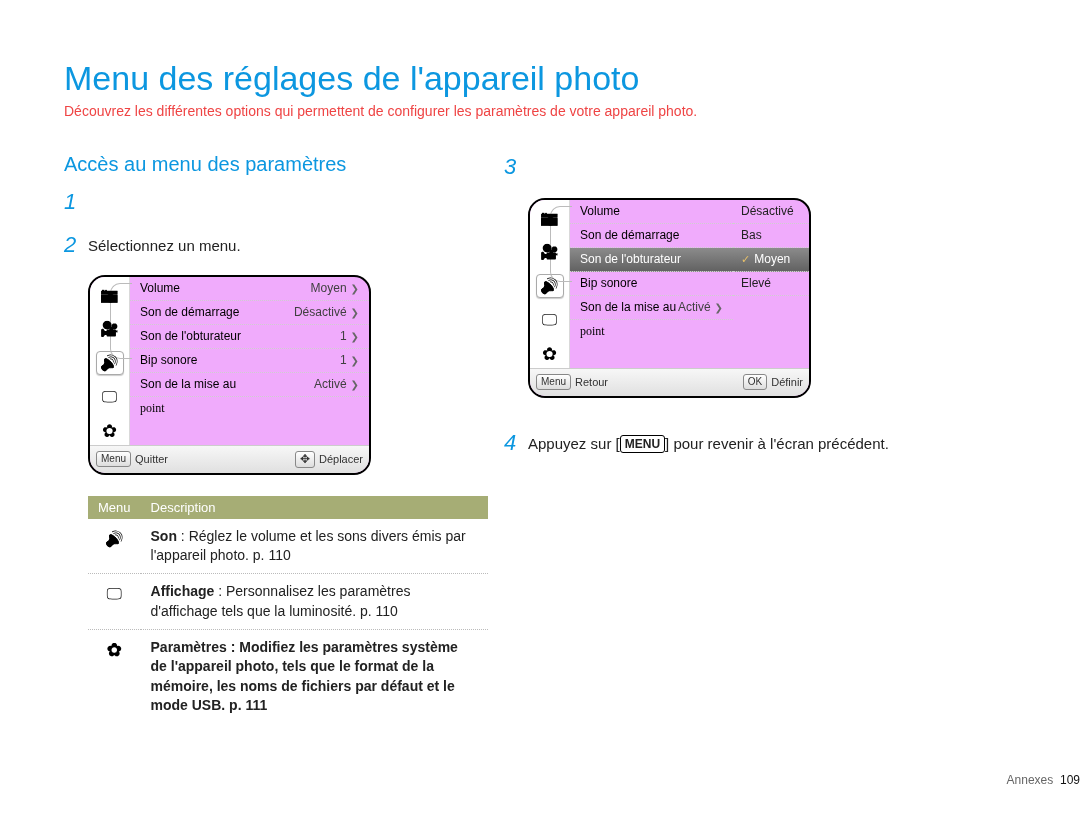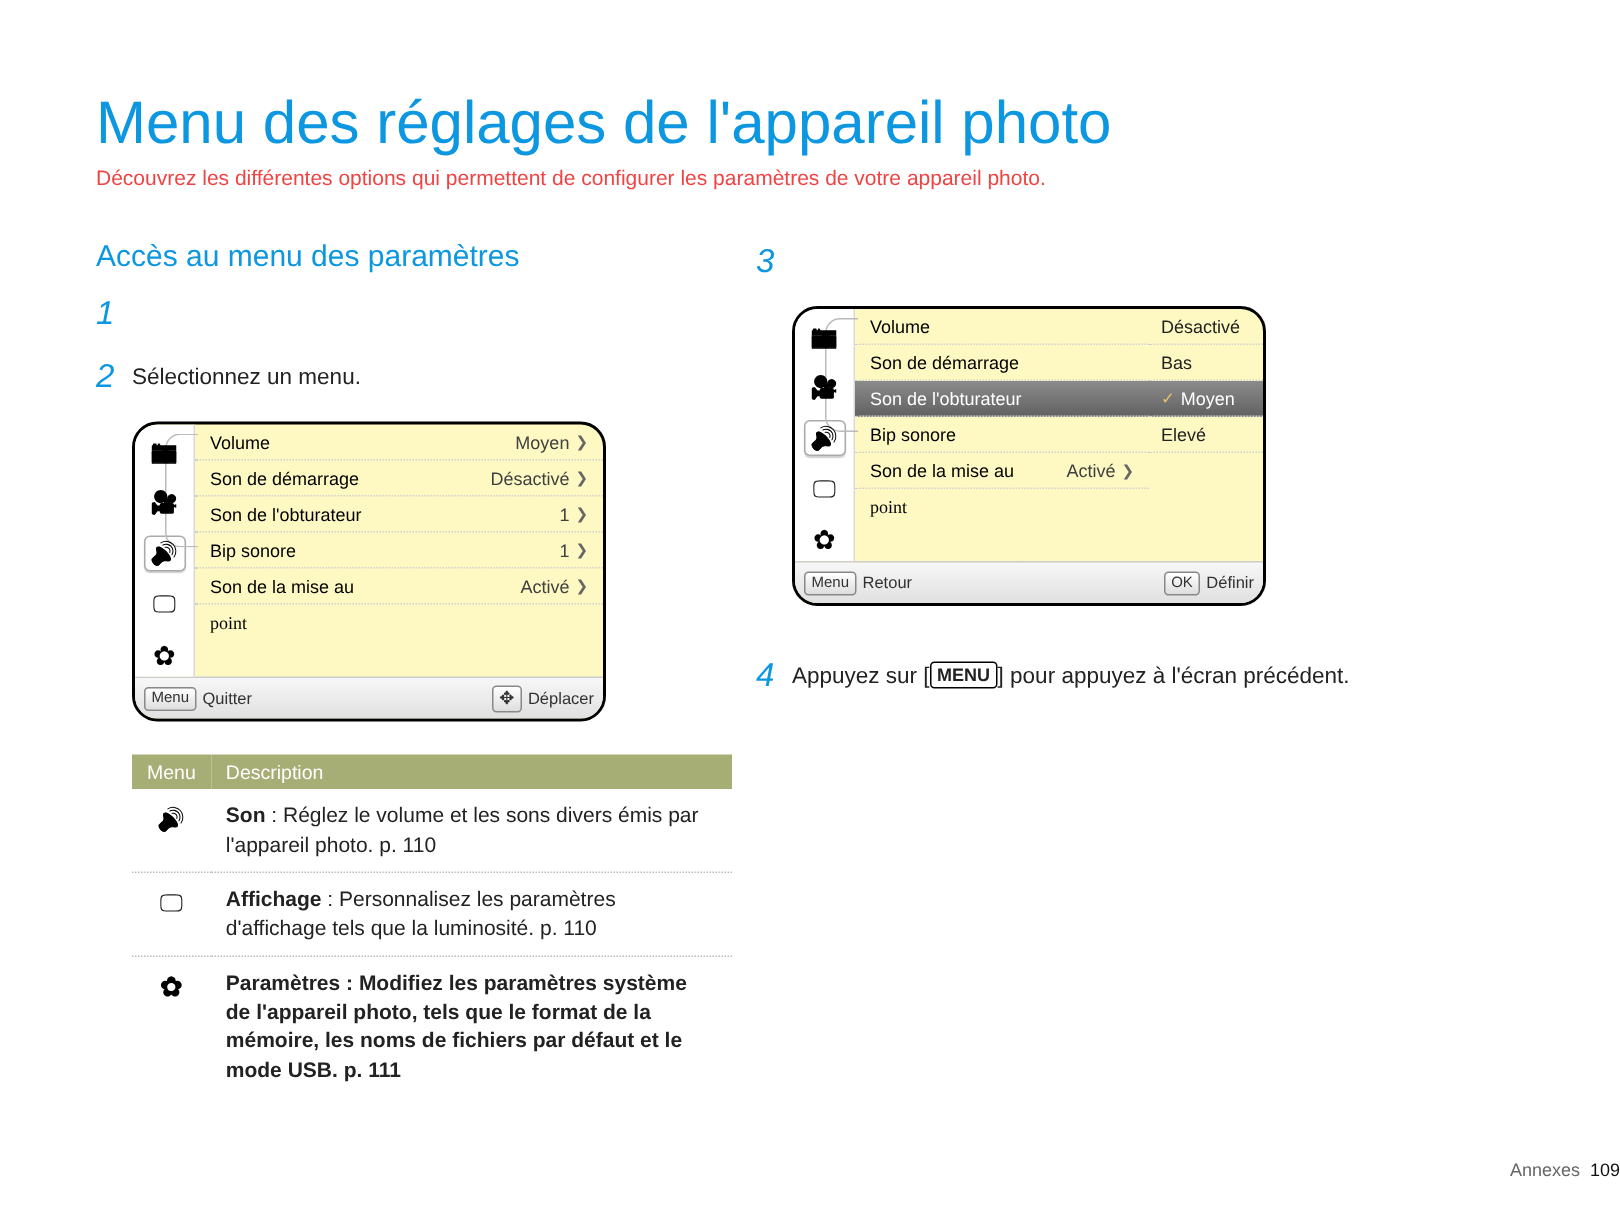--- a/index.html
+++ b/index.html
@@ -8,21 +8,21 @@
     height: 815px;
     background: #fff;
     font-family: Arial, Helvetica, sans-serif;
     color: #222;
     font-size: 15px;
     padding: 60px 60px 0 64px;
     position: relative;
   }
   h1 {
     color: #0c97e0;
-    font-size: 40px;
+    font-size: 34px;
     font-weight: 400;
     line-height: 1.1;
   }
   .intro {
     margin-top: 6px;
     font-size: 14px;
     color: #ef4444;
   }
   h2 {
     color: #0c97e0;
@@ -56,25 +56,25 @@
     border-radius: 3px;
     padding: 0 4px;
     font-size: 12px;
     font-weight: 700;
     line-height: 16px;
     vertical-align: 1px;
   }
 
   
   .screen {
-    width: 316px;
+    width: 283px;
     border: 2px solid #000;
     border-radius: 17px;
     margin-left: 24px;
-    background: #fef9c3;
+    background: #f0abfc;
     overflow: hidden;
   }
   .screen-body {
     display: flex;
     height: 168px;
   }
   .screen-footer {
     height: 28px;
     background: linear-gradient(#f7f7f7,#e0e0e0);
     border-top: 1px solid #ccc;
@@ -377,21 +377,21 @@
           <span class="spacer"></span>
           <span class="btn">OK</span>
           <span>Définir</span>
         </div>
       </div>
     </div>
 
     <div class="step" style="margin-top:30px;">
       <div class="num">4</div>
       <div class="step-text">
-        <span>Appuyez sur [</span><span class="btn-inline">MENU</span><span>] pour appuyez à l'écran précédent.</span>
+        <span>Appuyez sur [</span><span class="btn-inline">MENU</span><span>] pour revenir à l'écran précédent.</span>
       </div>
     </div>
   </div>
 </div>
 
 <div class="pg">
   <span>Annexes</span>&nbsp;
   <b>109</b>
 </div>
 

